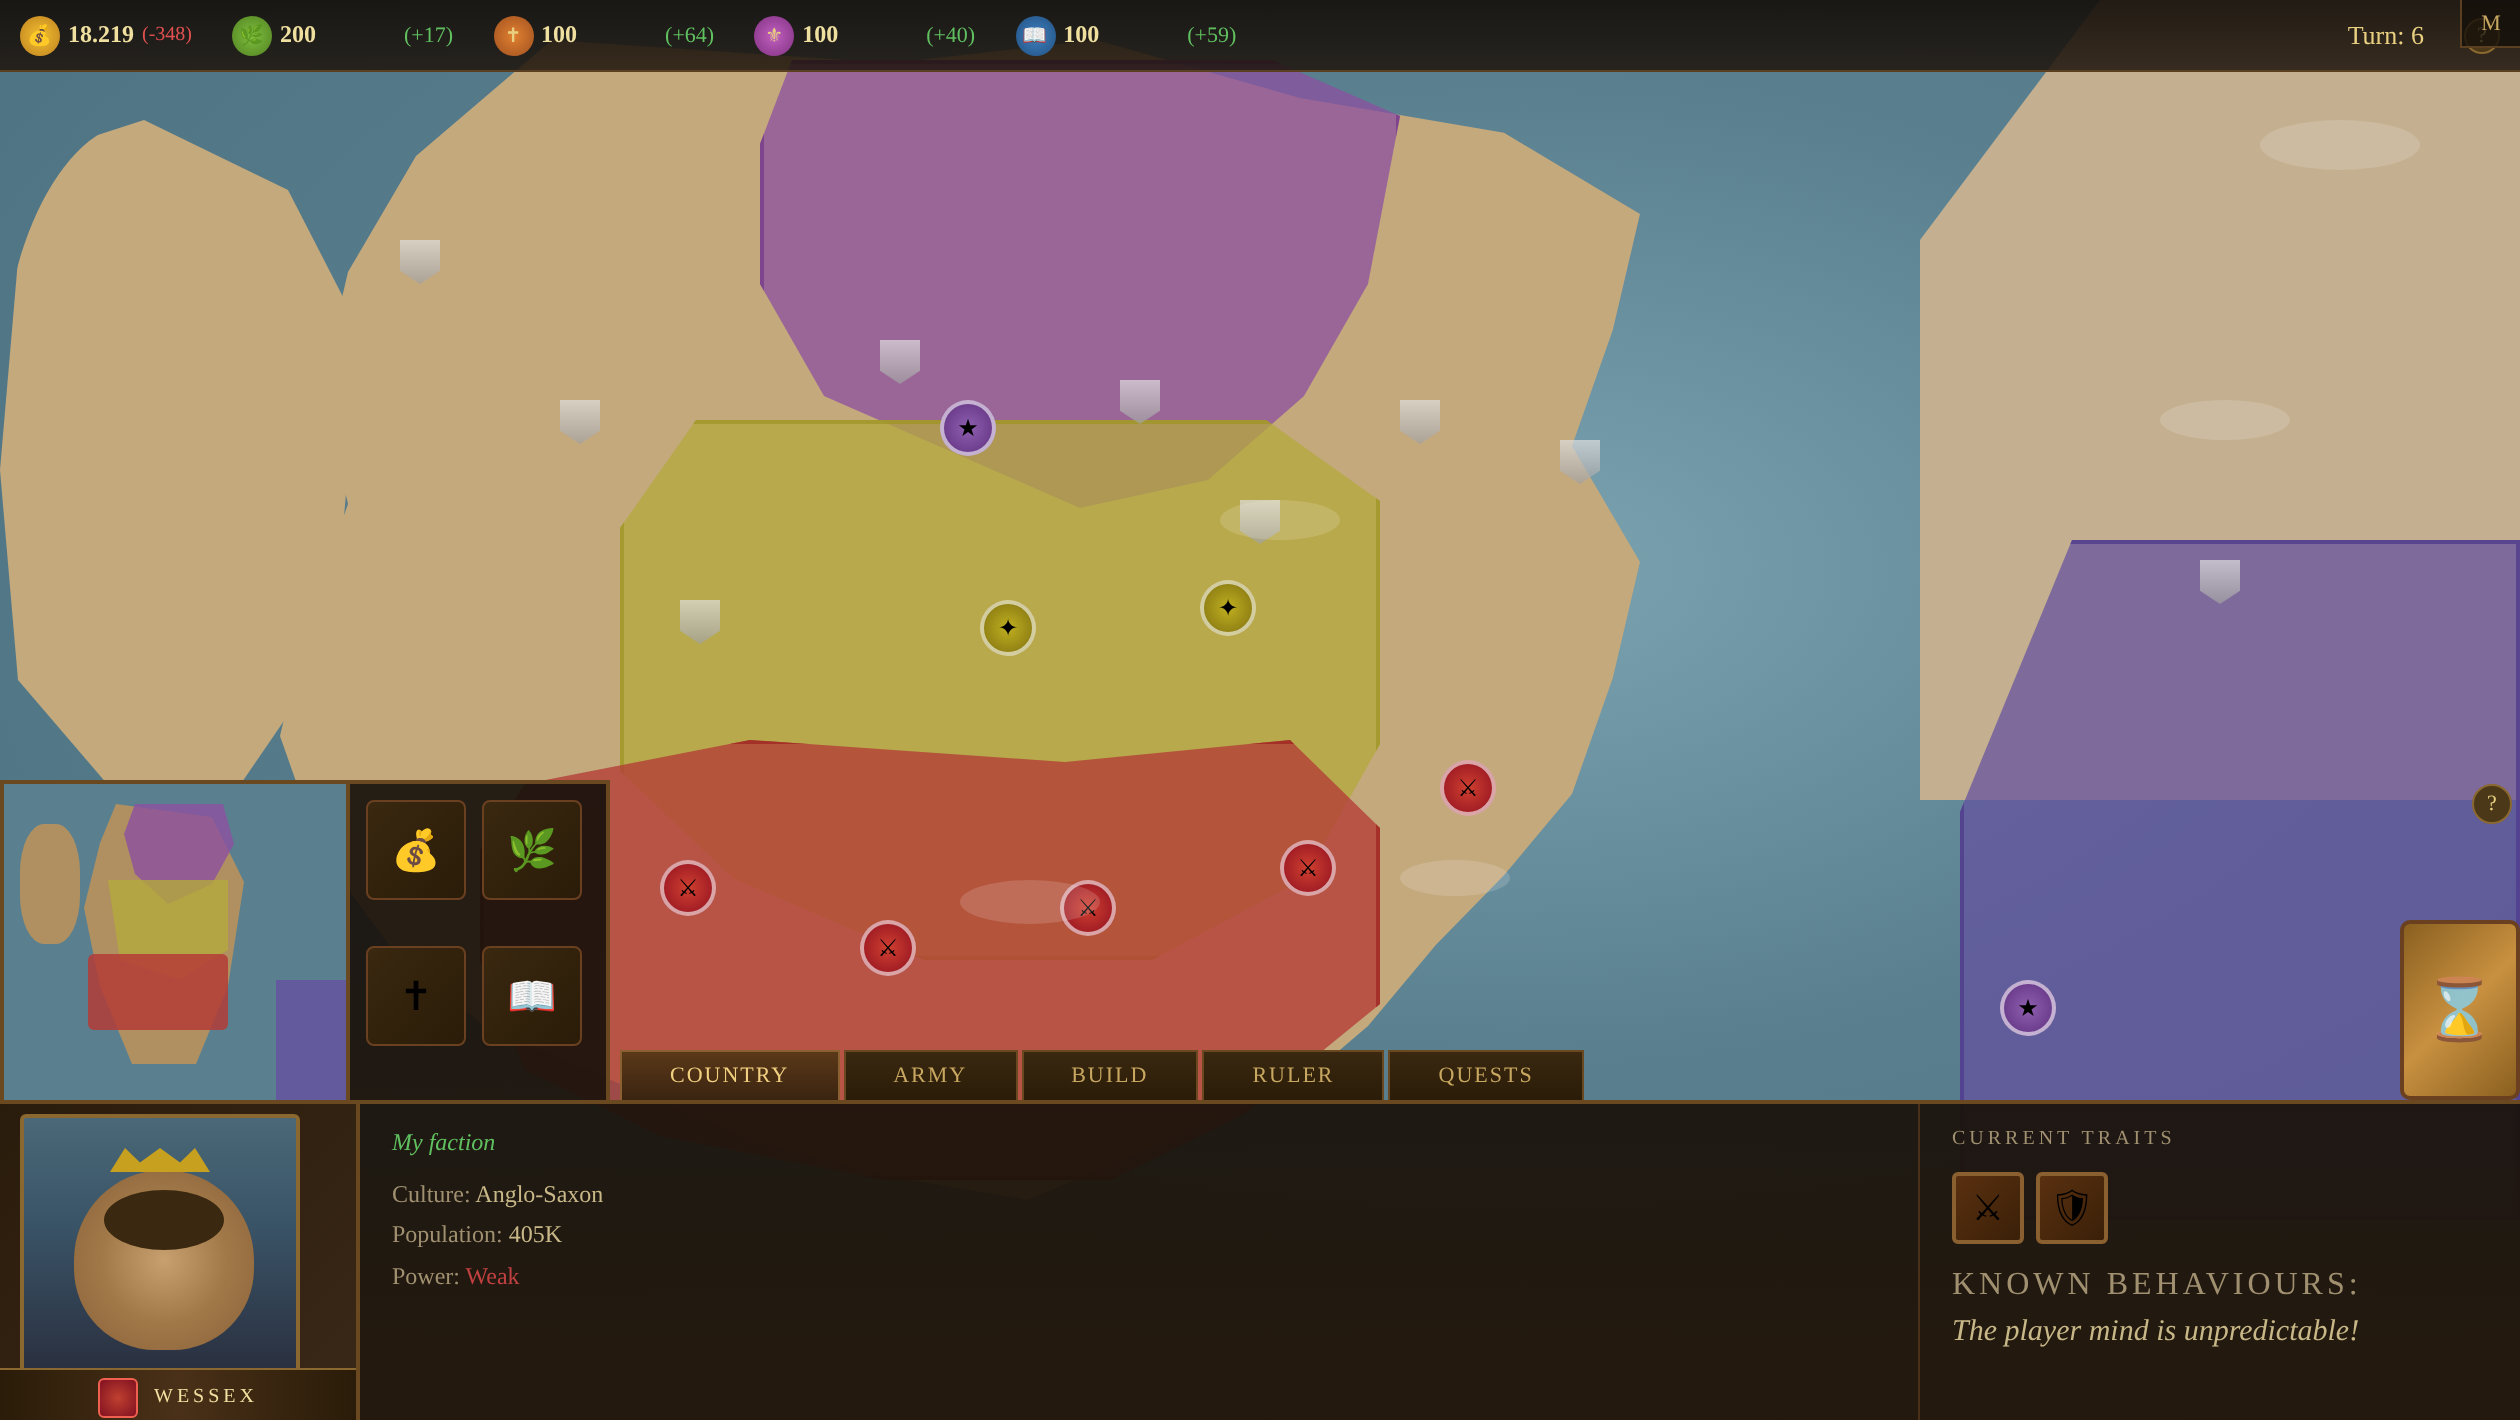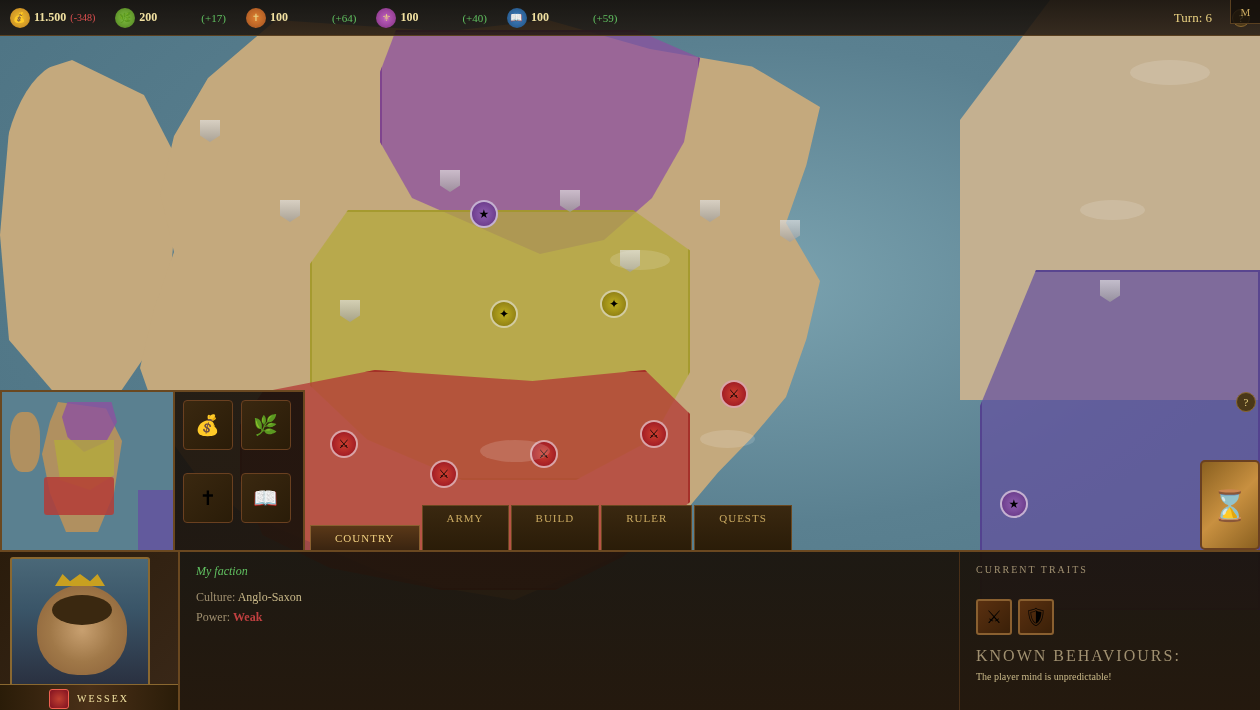--- a/index.html
+++ b/index.html
@@ -190,21 +190,20 @@
       letter-spacing: 1px;
       text-transform: uppercase;
       cursor: pointer;
       font-family: Georgia, serif;
     }
 
     .tab-btn.active {
       background: linear-gradient(to bottom, #5a3818, #3a2410);
       color: #f0d080;
       border-color: #8a6030;
-      margin-top: 20px;
     }
 
     
     #panel-content {
       display: flex;
       height: 100%;
       position: relative;
     }
 
     
@@ -309,35 +308,34 @@
       font-size: 12px;
       line-height: 1.7;
     }
 
     .info-stat span.label {
       color: #a09070;
     }
 
     .info-stat span.red {
       color: #c04040;
-      font-weight: bold;
     }
 
     
     #traits-panel {
       width: 300px;
       padding: 12px 16px;
     }
 
     .traits-header {
       color: #a09070;
       font-size: 10px;
       letter-spacing: 2px;
       text-transform: uppercase;
-      margin-bottom: 24px;
+      margin-bottom: 11px;
     }
 
     .traits-icons {
       display: flex;
       gap: 6px;
       margin-bottom: 12px;
     }
 
     .trait-icon {
       width: 36px; height: 36px;
@@ -351,21 +349,22 @@
     .behaviours-header {
       color: #a09070;
       font-size: 16px;
       letter-spacing: 2px;
       text-transform: uppercase;
       margin-bottom: 6px;
     }
 
     .behaviours-text {
       color: #c8b888;
-      font-size: 10px;
+      font-size: 15px;
+      font-style: italic;
     }
 
     
     #minimap {
       position: absolute;
       bottom: 160px;
       left: 0;
       width: 175px;
       height: 160px;
       background: #3a2810;
@@ -570,21 +569,21 @@
   <div class="cloud" style="left:610px;top:250px;width:60px;height:20px;"></div>
   <div class="cloud" style="left:480px;top:440px;width:70px;height:22px;"></div>
   <div class="cloud" style="left:700px;top:430px;width:55px;height:18px;"></div>
   <div class="cloud" style="left:1130px;top:60px;width:80px;height:25px;"></div>
   <div class="cloud" style="left:1080px;top:200px;width:65px;height:20px;"></div>
 </div>
 
 <div id="hud-top">
   <div class="hud-resource">
     <div class="icon icon-gold">💰</div>
-    <span class="hud-value">11.500</span>
+    <span class="hud-value">18.219</span>
     <span class="hud-delta-neg">(-348)</span>
   </div>
   <div class="hud-resource">
     <div class="icon icon-food">🌿</div>
     <span class="hud-value">200</span>
     <span class="hud-delta-pos">(+17)</span>
   </div>
   <div class="hud-resource">
     <div class="icon icon-faith">✝</div>
     <span class="hud-value">100</span>
@@ -646,20 +645,24 @@
       </div>
     </div>
 
     <div id="info-panel">
       <div class="faction-label">My faction</div>
       <div class="info-stat">
         <span class="label">Culture: </span>
         <span>Anglo-Saxon</span>
       </div>
       <div class="info-stat">
+        <span class="label">Population: </span>
+        <span>405K</span>
+      </div>
+      <div class="info-stat">
         <span class="label">Power: </span>
         <span class="red">Weak</span>
       </div>
     </div>
 
     <div id="traits-panel">
       <div class="traits-header">Current Traits</div>
       <div class="traits-icons">
         <div class="trait-icon">⚔</div>
         <div class="trait-icon">🛡</div>

